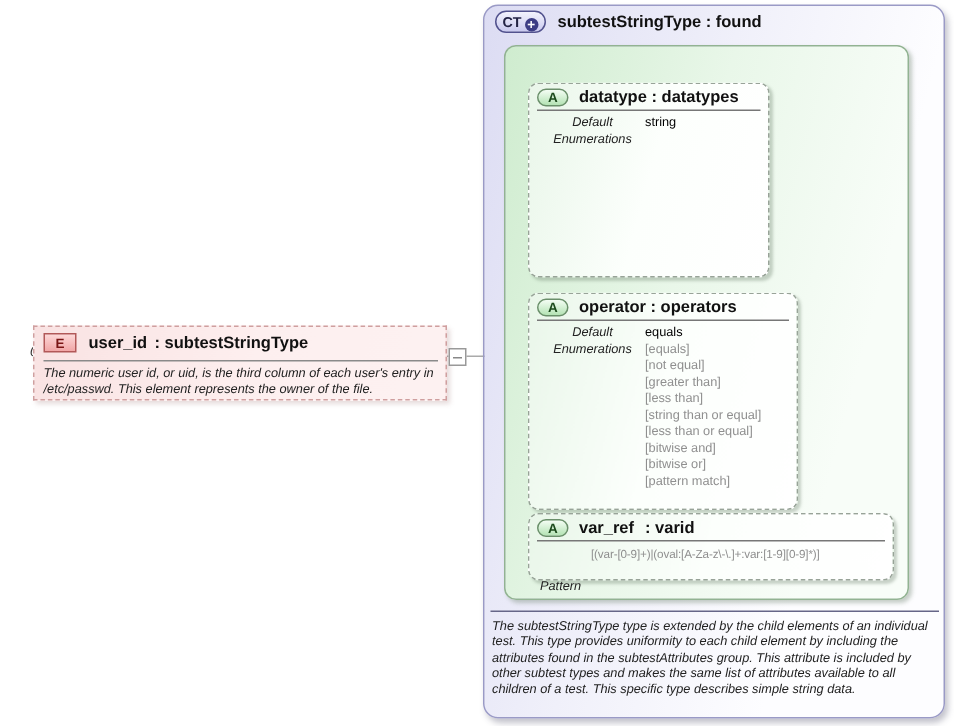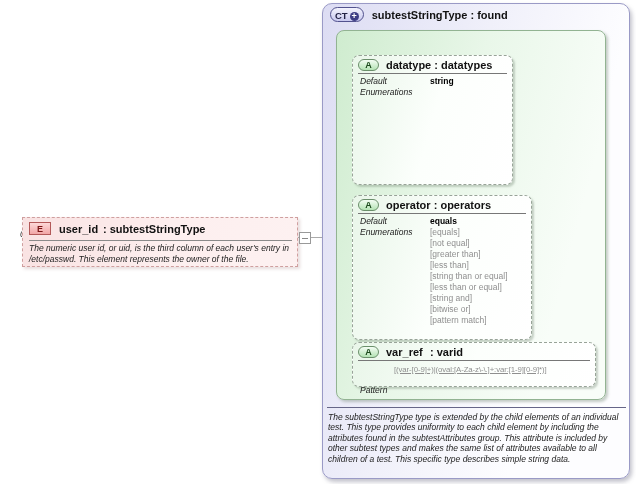--- a/index.html
+++ b/index.html
@@ -99,25 +99,25 @@
     box-shadow:2px 2px 2px rgba(110,130,110,0.35);
     box-sizing:border-box; z-index:3;
   }
   .attr-datatype { left:352px; top:55px;  width:161px; height:130px; }
   .attr-operator { left:352px; top:195px; width:180px; height:145px; }
   .attr-varref   { left:352px; top:342px; width:244px; height:45px;  }
   .attr-hdr { padding:3px 5px 2px 5px; display:flex; align-items:center; }
   .attr-sep { margin:0 5px; border-top:1px solid #777777; }
   .rows { padding:2px 5px 0 7px; font-size:8.5px; line-height:11px; color:#222222; }
   .row { display:flex; }
-  .row-label { width:70px; flex:none; font-style:italic; color:#222222; }
+  .row-label { width:70px; flex:none; font-style:italic; color:#222222;text-align:center; }
   .row-label-sm { width:34px; flex:none; font-style:italic; color:#222222;margin-top:22px; }
-  .val-default { font-weight:bold; color:#000000; }
+  .val-default { font-weight:normal; color:#000000; }
   .enum-list { display:flex; flex-direction:column; color:#8f8f8f; }
-  .pattern-val { color:#8f8f8f; font-size:7.8px; letter-spacing:-0.1px; white-space:nowrap; padding-top:1px;text-decoration:underline; }
+  .pattern-val { color:#8f8f8f; font-size:7.8px; letter-spacing:-0.1px; white-space:nowrap; padding-top:1px; }
 
   
   .ct-anno-sep { position:absolute; left:327px; top:407px; width:299px; height:1px; background:#666688; z-index:2; }
   .ct-anno {
     position:absolute; left:328px; top:412px; width:295px;
     font-size:8.5px; line-height:10.4px; font-style:italic; color:#222222; z-index:2;
   }
 </style>
 </head>
 <body>
@@ -185,21 +185,21 @@
       </div>
       <div class="row">
         <span class="row-label">Enumerations</span>
         <span class="enum-list">
           <span>[equals]</span>
           <span>[not equal]</span>
           <span>[greater than]</span>
           <span>[less than]</span>
           <span>[string than or equal]</span>
           <span>[less than or equal]</span>
-          <span>[string and]</span>
+          <span>[bitwise and]</span>
           <span>[bitwise or]</span>
           <span>[pattern match]</span>
         </span>
       </div>
     </div>
   </div>
 
   <div class="attr-box attr-varref">
     <div class="attr-hdr">
       <span class="badge badge-a">A</span>

